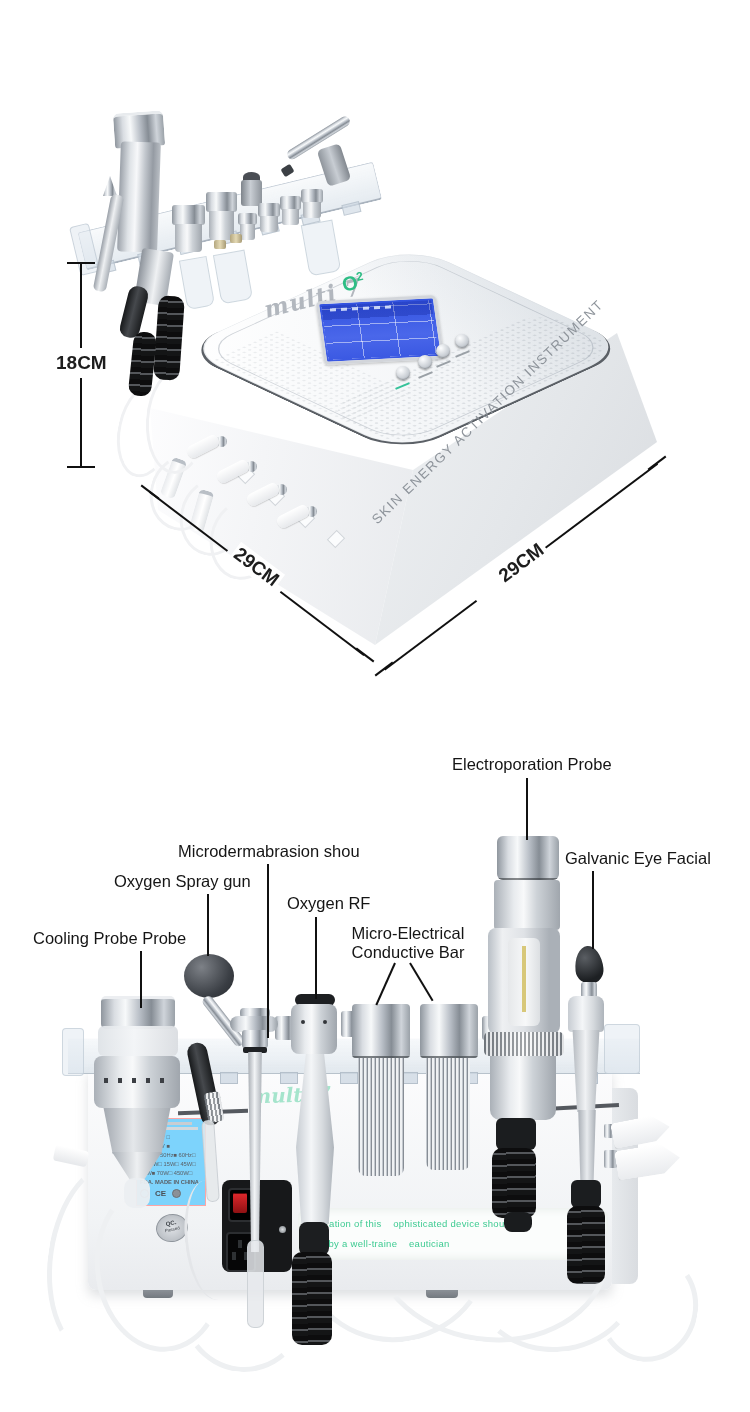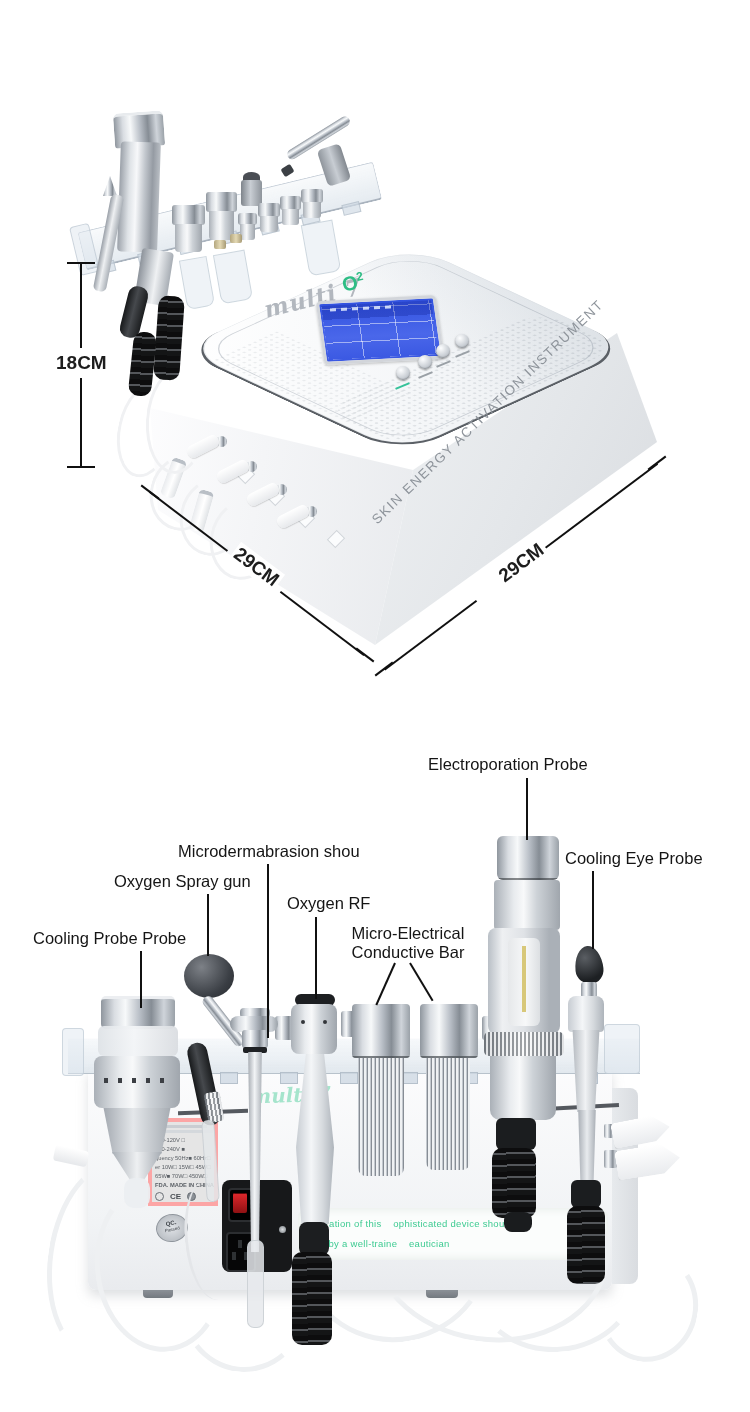--- a/index.html
+++ b/index.html
@@ -175,21 +175,21 @@
     <div class="a" style="left:88px;top:1066px;width:524px;height:224px;z-index:1;border-radius:8px;
          background:linear-gradient(180deg,#fcfcfd,#f1f3f5 70%,#e9ebee);box-shadow:0 6px 12px rgba(160,166,172,.35)"></div>
     <div class="a" style="left:612px;top:1088px;width:26px;height:196px;z-index:1;border-radius:0 8px 8px 0;background:linear-gradient(90deg,#e7eaed,#d9dce0)"></div>
     <div class="a" style="left:178px;top:1110px;width:70px;height:4px;background:#55595f;transform:rotate(-2deg);z-index:2"></div>
     <div class="a" style="left:545px;top:1105px;width:74px;height:4px;background:#55595f;transform:rotate(-3deg);z-index:2"></div>
     <div class="a" style="left:250px;top:1083px;z-index:2;font-family:'DejaVu Serif',serif;font-style:italic;font-weight:600;
          font-size:20px;color:rgba(62,201,146,.45);transform:rotate(-2deg)">multi 7</div>
     <div class="a" style="left:143px;top:1286px;width:30px;height:12px;border-radius:4px;background:linear-gradient(#8d9298,#6d7278);z-index:0"></div>
     <div class="a" style="left:426px;top:1286px;width:32px;height:12px;border-radius:4px;background:linear-gradient(#8d9298,#6d7278);z-index:0"></div>
 
-    <div class="a" style="left:148px;top:1118px;width:70px;height:88px;background:#e5e5e5;border:4px solid #fca5a5;z-index:2;padding:2px 3px;box-sizing:border-box">
+    <div class="a" style="left:136px;top:1118px;width:70px;height:88px;background:#7dd3fc;border:1px solid #fca5a5;z-index:2;padding:2px 3px;box-sizing:border-box">
       <div style="width:52px;height:3px;background:#c9cdd2;margin:1px 0"></div>
       <div style="width:58px;height:3px;background:#d4d8dc;margin:2px 0 3px"></div>
       <div class="spec">100-120V □</div>
       <div class="spec">220-240V ■</div>
       <div class="spec">quency  50Hz■ 60Hz□</div>
       <div class="spec">er  10W□ 15W□ 45W□</div>
       <div class="spec">65W■ 70W□ 450W□</div>
       <div class="spec" style="font-weight:bold">FDA. MADE IN CHINA</div>
       <div style="display:flex;gap:6px;align-items:center;margin-top:2px">
         <span style="width:7px;height:7px;border:1px solid #6a6f75;border-radius:50%"></span>
@@ -319,24 +319,24 @@
     <div class="a" style="z-index:5">
       <div class="a" style="left:575px;top:946px;width:28px;height:38px;transform:rotate(-6deg);border-radius:50% 50% 46% 54%/62% 62% 38% 38%;background:radial-gradient(circle at 38% 30%,#5a5e63,#1d2023 70%)"></div>
       <div class="a chrome" style="left:581px;top:982px;width:16px;height:16px;border-radius:3px"></div>
       <div class="a softsilver" style="left:568px;top:996px;width:36px;height:36px;border-radius:8px 8px 4px 4px"></div>
       <div class="a" style="left:570px;top:1030px;width:32px;height:82px;clip-path:polygon(8% 0,92% 0,78% 100%,22% 100%);background:linear-gradient(90deg,#aab0b7,#f0f2f4 48%,#a5abb2)"></div>
       <div class="a" style="left:576px;top:1110px;width:22px;height:72px;clip-path:polygon(10% 0,90% 0,80% 100%,20% 100%);background:linear-gradient(90deg,#9aa0a8,#e8ebee 50%,#9aa0a8)"></div>
       <div class="a" style="left:571px;top:1180px;width:30px;height:28px;border-radius:6px;background:#1b1d1f"></div>
       <div class="a coil" style="left:567px;top:1206px;width:38px;height:78px"></div>
     </div>
 
-    <div class="a lbl" style="left:428px;top:755px;z-index:6">Electroporation Probe</div>
+    <div class="a lbl" style="left:452px;top:755px;z-index:6">Electroporation Probe</div>
     <div class="a vline" style="left:526px;top:778px;height:62px;z-index:6"></div>
 
-    <div class="a lbl" style="left:565px;top:849px;z-index:6">Cooling Eye Probe</div>
+    <div class="a lbl" style="left:565px;top:849px;z-index:6">Galvanic Eye Facial</div>
     <div class="a vline" style="left:592px;top:871px;height:78px;z-index:6"></div>
 
     <div class="a lbl" style="left:178px;top:842px;z-index:6">Microdermabrasion shou</div>
     <div class="a vline" style="left:267px;top:864px;height:174px;z-index:6"></div>
 
     <div class="a lbl" style="left:114px;top:872px;z-index:6">Oxygen Spray gun</div>
     <div class="a vline" style="left:207px;top:894px;height:62px;z-index:6"></div>
 
     <div class="a lbl" style="left:287px;top:894px;z-index:6">Oxygen RF</div>
     <div class="a vline" style="left:315px;top:917px;height:82px;z-index:6"></div>

